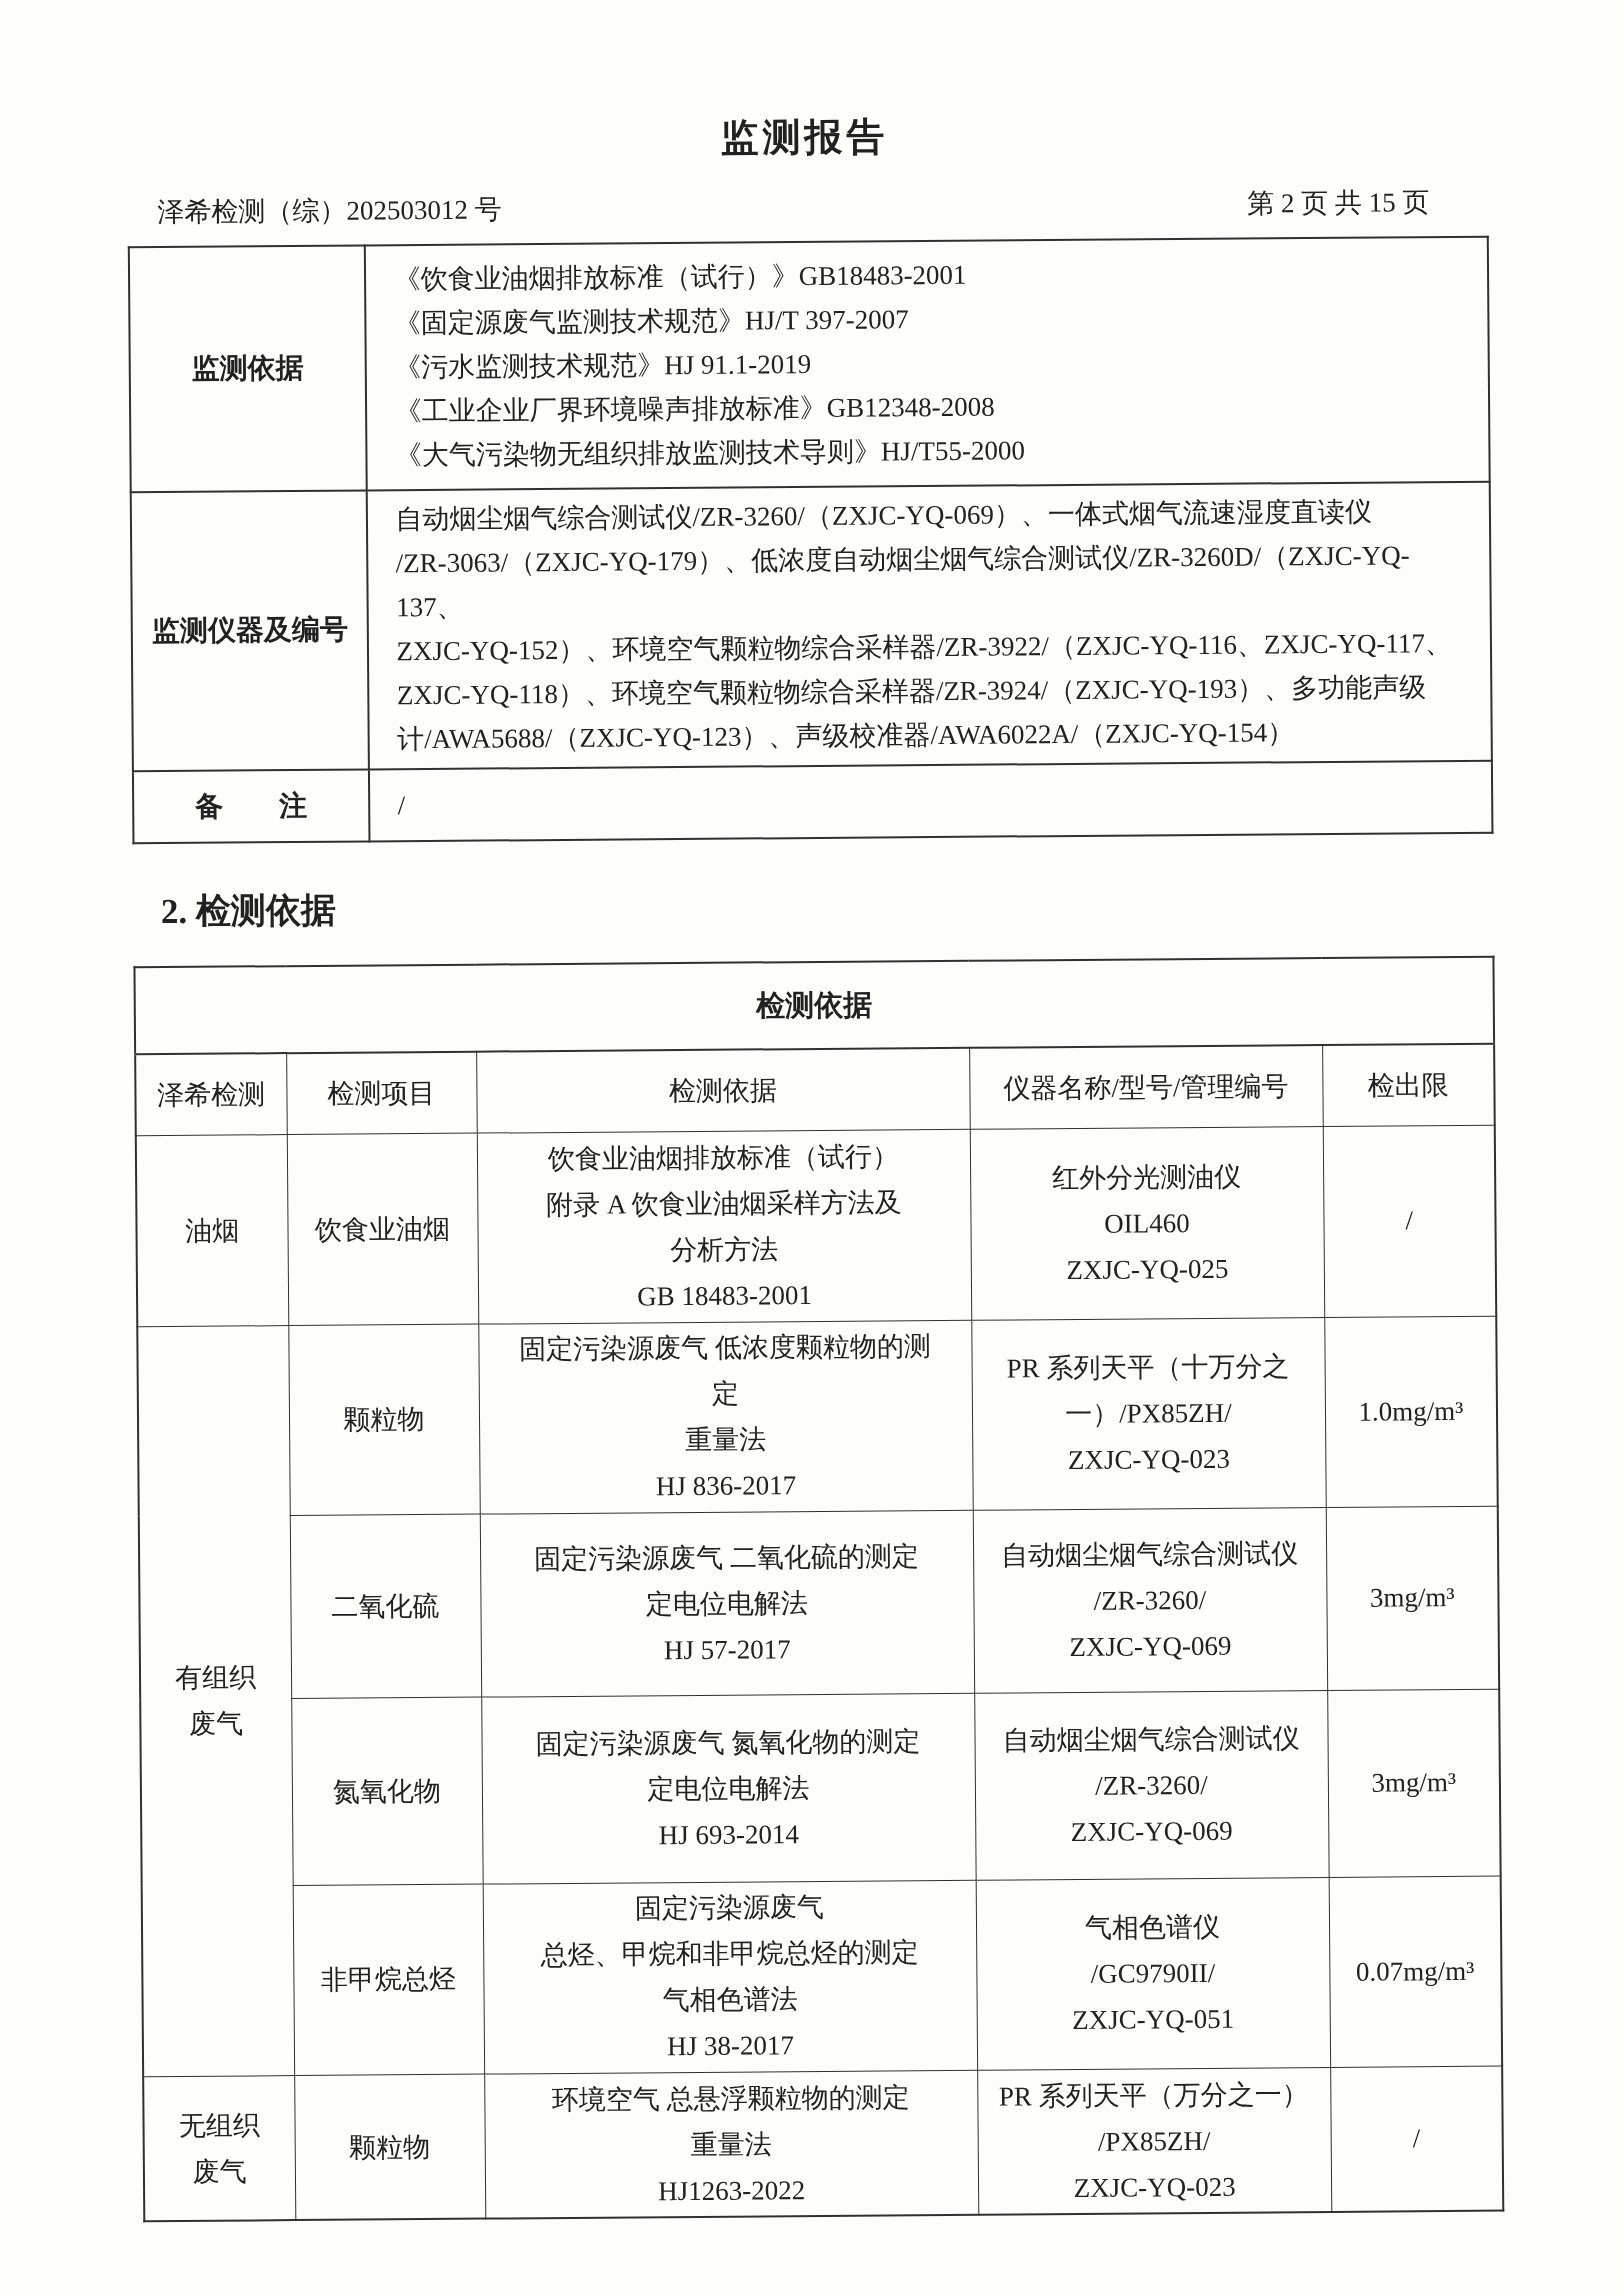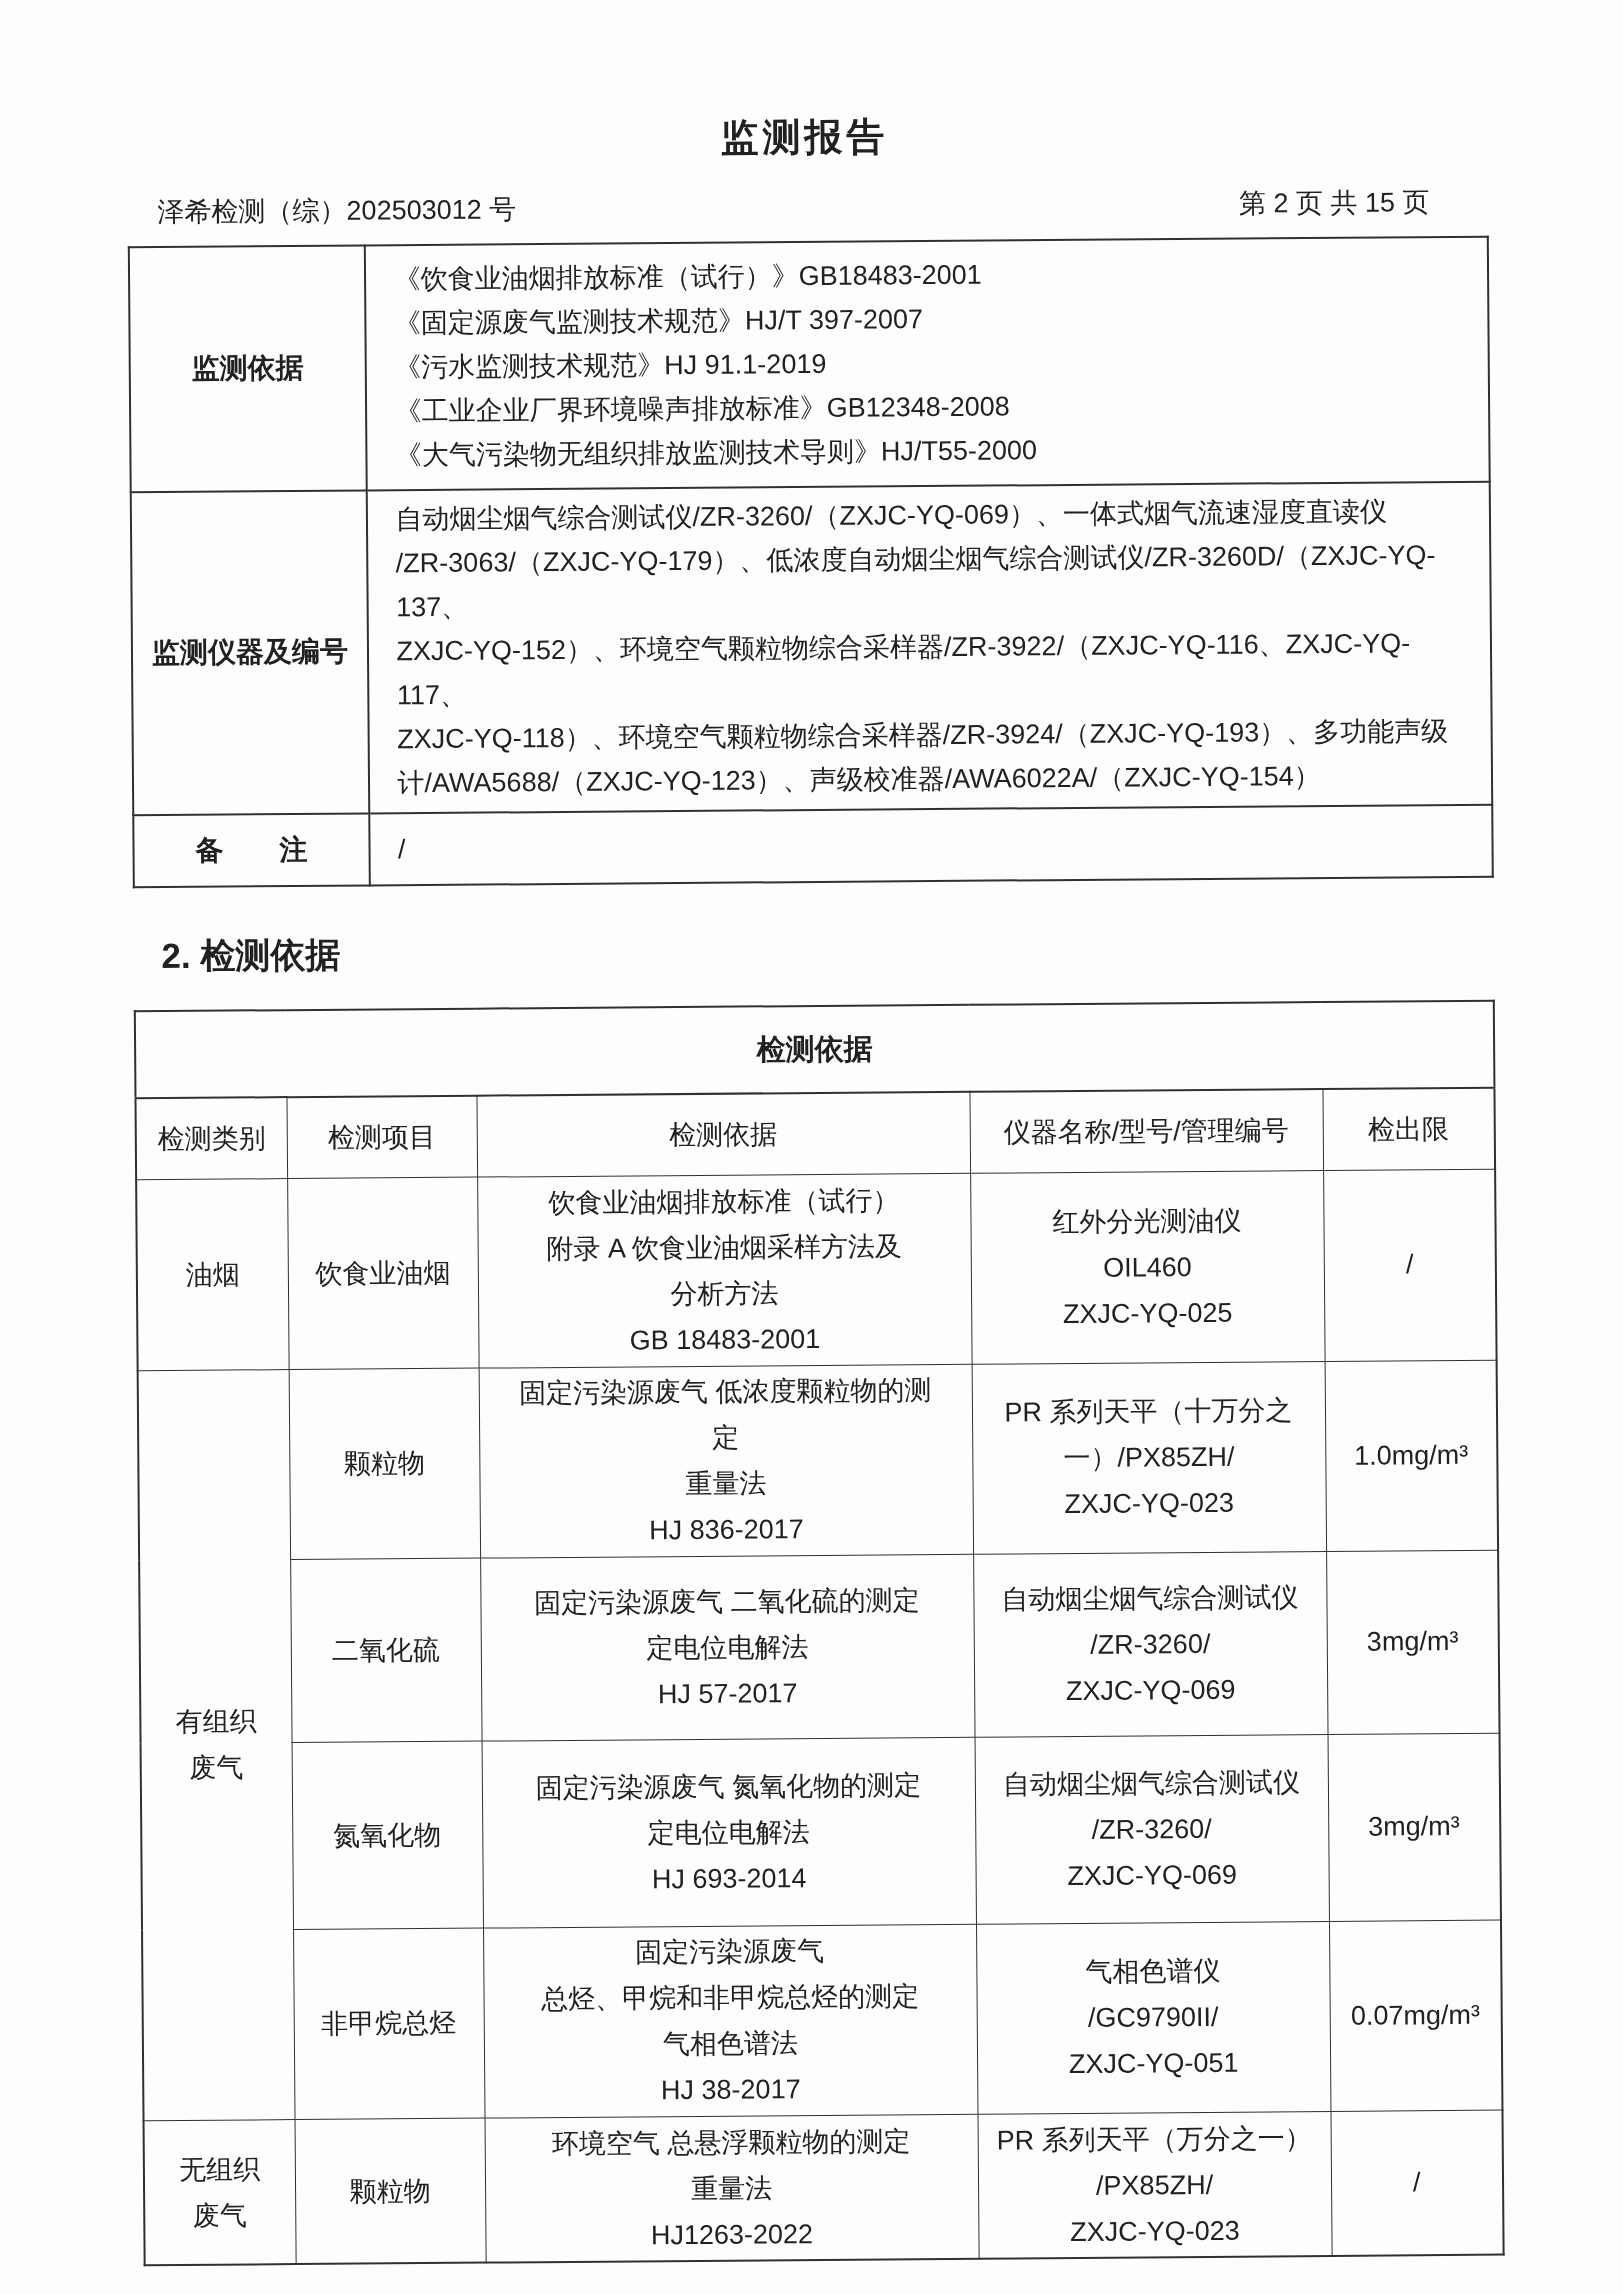--- a/index.html
+++ b/index.html
@@ -7,21 +7,21 @@
     padding: 0;
     background: #ffffff;
   }
   .page {
     position: relative;
     width: 1623px;
     height: 2295px;
     background: #fdfdfc;
     overflow: hidden;
     color: #212121;
-    font-family: Liberation Sans, sans-serif;
+    font-family: Liberation Serif, serif;
   }
   
   .sheet {
     position: absolute;
     inset: 0;
     transform: rotate(-0.45deg);
     transform-origin: 50% 45%;
   }
   .doc-title {
     margin: 118px 0 0 0;
@@ -155,21 +155,21 @@
         <col style="width:190px">
         <col style="width:493px">
         <col style="width:353px">
         <col style="width:172px">
       </colgroup>
       <tbody>
           <tr class="table-title-row">
         <th colspan="5">检测依据</th>
       </tr>
       <tr class="col-header-row">
-        <th>检测类别</th>
+        <th>泽希检测</th>
         <th>检测项目</th>
         <th>检测依据</th>
         <th>仪器名称/型号/管理编号</th>
         <th>检出限</th>
       </tr>
       <tr class="r285">
         <td class="cell-lines">油烟</td>
         <td>饮食业油烟</td>
         <td class="cell-lines">饮食业油烟排放标准（试行）
 附录 A 饮食业油烟采样方法及

